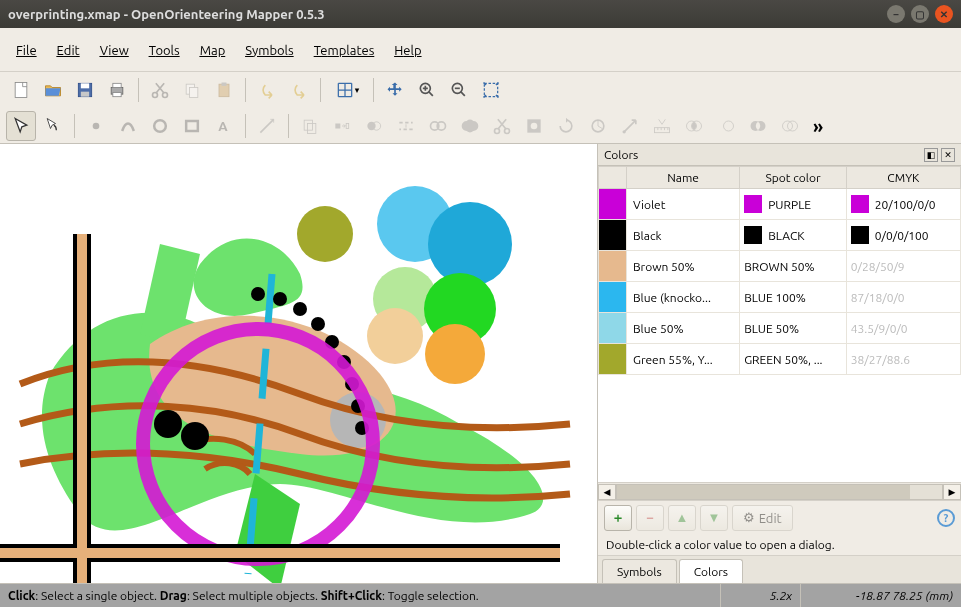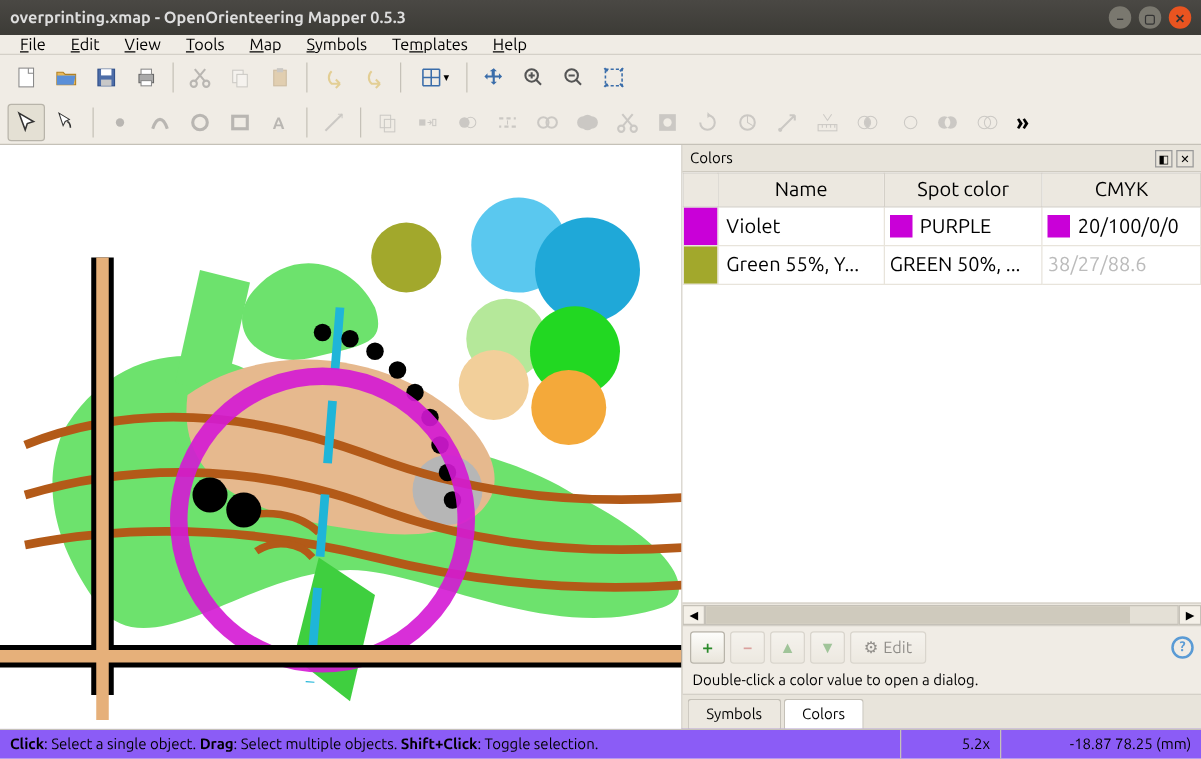--- a/index.html
+++ b/index.html
@@ -8,46 +8,46 @@
 
 
 .titlebar { height: 28px; background: linear-gradient(#4a4844, #3c3b36); display: flex; align-items: center; padding: 0 8px; color: #ddd; font-size: 13px; font-weight: bold; }
 .titlebar .spacer { flex: 1; }
 .titlebar .winbtn { width: 18px; height: 18px; border-radius: 50%; margin-left: 6px; display:flex; align-items:center; justify-content:center; font-size:10px; color:#333; }
 .minbtn { background: #7a786f; }
 .maxbtn { background: #7a786f; }
 .closebtn { background: #e95420; color:#fff; }
 
 
-.menubar { height: 16px; background: #f0ece5; display: flex; align-items: center; padding: 0 6px; font-size: 13px; border-bottom:1px solid #d4d0c8;}
+.menubar { height: 44px; background: #f0ece5; display: flex; align-items: center; padding: 0 6px; font-size: 13px; border-bottom:1px solid #d4d0c8;text-decoration:underline;}
 .menubar span { padding: 4px 10px; cursor: default; }
 .menubar span u { text-decoration: underline; }
 
 
 .toolbar { height: 36px; background: #f0ece5; display: flex; align-items: center; padding: 0 6px; gap:2px; }
 .tbtn { width: 30px; height: 30px; display:flex; align-items:center; justify-content:center; border:1px solid transparent; border-radius:3px; }
 .tbtn svg { width:20px; height:20px; }
 .sep { width:1px; height:24px; background:#c5c1b8; margin:0 4px; }
 .tbtn.disabled svg { opacity:.35; }
 .tbtn.wide { width:40px; }
 .overflow { font-size:18px; font-weight:bold; padding:0 6px; }
 
 
 .main { flex:1; display:flex; min-height:0; }
 .canvas-wrap { flex:1; background:#fff; position:relative; overflow:hidden; }
 .canvas-wrap svg { position:absolute; top:0; left:0; }
 
 
-.panel { width: 416px; background:#f0ece5; display:flex; flex-direction:column; border-left:1px solid #c5c1b8;}
+.panel { width: 364px; background:#f0ece5; display:flex; flex-direction:column; border-left:1px solid #c5c1b8;}
 .panel-header { height:22px; display:flex; align-items:center; padding:0 6px; font-size:12px; border-bottom:1px solid #c5c1b8; background:#e8e4db;}
 .panel-header .spacer { flex:1; }
 .panel-header .pbtn { width:14px; height:14px; margin-left:3px; border:1px solid #999; font-size:9px; display:flex; align-items:center; justify-content:center; }
 
 .table-wrap { flex:1; overflow:auto; background:#fff; }
-table.colors { width:100%; border-collapse:collapse; font-size:16px; }
+table.colors { width:100%; border-collapse:collapse; font-size:12px; }
 table.colors th { background:#ece8e0; border:1px solid #d4d0c8; padding:4px 6px; font-weight:normal; position:sticky; top:0; }
 table.colors td { border:1px solid #e8e4db; padding:0; height:30px; vertical-align:middle; }
 table.colors td.sw { width:28px; }
 table.colors td.sw div { width:100%; height:30px; }
 table.colors td.txt { padding:0 6px; }
 table.colors td.spotcell { padding:0 4px;margin-top:48px; }
 .spotcell .inner { display:flex; align-items:center; gap:6px; }
 .spotcell .chip { width:18px; height:18px; }
 .cmykcell .inner { display:flex; align-items:center; gap:6px; }
 .cmykcell .chip { width:18px; height:18px; }
@@ -65,25 +65,25 @@
 .panel-toolbar .spacer { flex:1; }
 .helpicon { width:18px; height:18px; border-radius:50%; border:2px solid #5a9bd5; color:#5a9bd5; font-size:11px; font-weight:bold; display:flex;align-items:center;justify-content:center;}
 
 .hint { padding:4px 8px; font-size:12px; }
 
 .tabs { height:28px; display:flex; align-items:flex-end; padding:0 4px; border-top:1px solid #d4d0c8; background:#e8e4db;}
 .tab { padding:5px 14px; font-size:12px; border:1px solid #c5c1b8; border-bottom:none; background:#ece8e0; margin-right:2px; border-radius:3px 3px 0 0;}
 .tab.active { background:#fff; }
 
 
-.statusbar { height:24px; background:#8b5cf6; border-top:1px solid #c5c1b8; display:flex; align-items:flex-end; font-size:12px; }
+.statusbar { height:24px; background:#a3a3a3; border-top:1px solid #c5c1b8; display:flex; align-items:flex-end; font-size:12px; }
 .statusbar .cell { padding:0 8px; border-right:1px solid #c5c1b8; height:100%; display:flex; align-items:center;}
 .statusbar .cell:last-child { border-right:none; }
 .statusbar .flex { flex:1; }
-.statusbar .right { text-align:right; justify-content:flex-end; }
+.statusbar .right { text-align:right; justify-content:flex-end;font-style:italic; }
 </style>
 </head>
 <body>
 
 <div class="titlebar">
   <span>overprinting.xmap - OpenOrienteering Mapper 0.5.3</span>
   <span class="spacer"></span>
   <div class="winbtn minbtn">–</div>
   <div class="winbtn maxbtn">▢</div>
   <div class="winbtn closebtn">✕</div>
@@ -426,20 +426,86 @@
               </td>
               <td class="spotcell cmykcell">
                 <div class="inner">
                   <div class="chip" style="background: rgb(201, 0, 216);"></div>
                   <span>20/100/0/0</span>
                 </div>
               </td>
             </tr>
             <tr>
               <td class="sw">
+                <div style="background: rgb(0, 0, 0);"></div>
+              </td>
+              <td class="txt">Black</td>
+              <td class="spotcell">
+                <div class="inner">
+                  <div class="chip" style="background: rgb(0, 0, 0);"></div>
+                  <span>BLACK</span>
+                </div>
+              </td>
+              <td class="spotcell cmykcell">
+                <div class="inner">
+                  <div class="chip" style="background: rgb(0, 0, 0);"></div>
+                  <span>0/0/0/100</span>
+                </div>
+              </td>
+            </tr>
+            <tr>
+              <td class="sw">
+                <div style="background: rgb(230, 185, 142);"></div>
+              </td>
+              <td class="txt">Brown 50%</td>
+              <td class="spotcell">
+                <div class="inner">
+                  <span>BROWN 50%</span>
+                </div>
+              </td>
+              <td class="spotcell cmykcell">
+                <div class="inner">
+                  <span class="faded">0/28/50/9</span>
+                </div>
+              </td>
+            </tr>
+            <tr>
+              <td class="sw">
+                <div style="background: rgb(43, 183, 239);"></div>
+              </td>
+              <td class="txt">Blue (knocko...</td>
+              <td class="spotcell">
+                <div class="inner">
+                  <span>BLUE 100%</span>
+                </div>
+              </td>
+              <td class="spotcell cmykcell">
+                <div class="inner">
+                  <span class="faded">87/18/0/0</span>
+                </div>
+              </td>
+            </tr>
+            <tr>
+              <td class="sw">
+                <div style="background: rgb(143, 216, 232);"></div>
+              </td>
+              <td class="txt">Blue 50%</td>
+              <td class="spotcell">
+                <div class="inner">
+                  <span>BLUE 50%</span>
+                </div>
+              </td>
+              <td class="spotcell cmykcell">
+                <div class="inner">
+                  <span class="faded">43.5/9/0/0</span>
+                </div>
+              </td>
+            </tr>
+            <tr>
+              <td class="sw">
                 <div style="background: rgb(162, 168, 44);"></div>
               </td>
               <td class="txt">Green 55%, Y...</td>
               <td class="spotcell">
                 <div class="inner">
                   <span>GREEN 50%, ...</span>
                 </div>
               </td>
               <td class="spotcell cmykcell">
                 <div class="inner">

